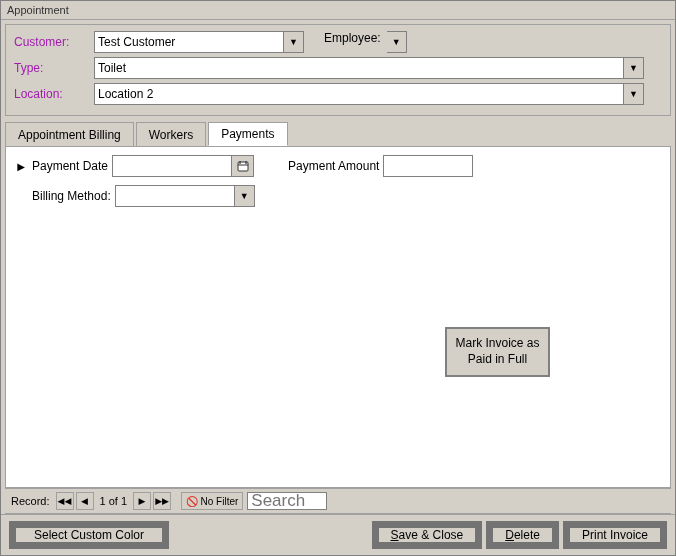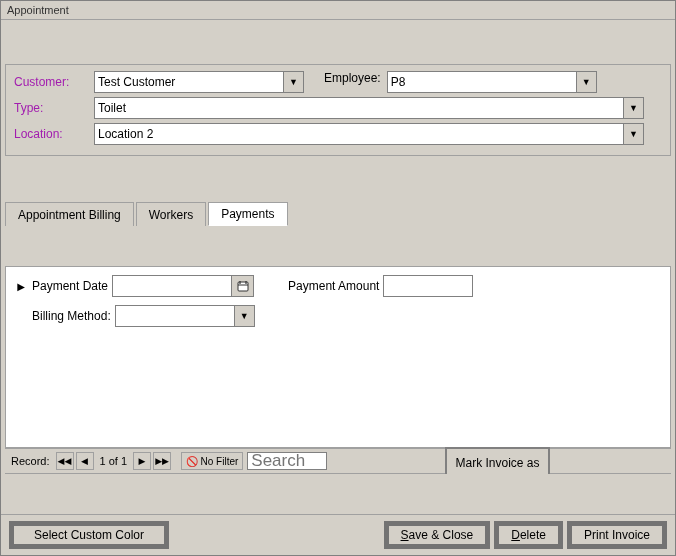--- a/index.html
+++ b/index.html
@@ -12,21 +12,20 @@
       overflow: hidden;
     }
 
     .outer-window {
       width: 676px;
       height: 556px;
       background: #d4d0c8;
       border: 1px solid #808080;
       display: flex;
       flex-direction: column;
-      gap: 40px;
     }
 
     .window-title {
       background: #d4d0c8;
       padding: 3px 6px;
       font-size: 11px;
       color: #333;
       border-bottom: 1px solid #a0a0a0;
     }
 
@@ -311,21 +310,21 @@
       padding: 6px 8px;
       display: flex;
       align-items: center;
       gap: 4px;
       border-top: 1px solid #a0a0a0;
     }
 
     .bottom-btn {
       height: 28px;
       background: #d4d0c8;
-      border: 5px solid #737373;
+      border: 7px solid #737373;
       cursor: pointer;
       font-size: 12px;
       padding: 0 12px;
       display: flex;
       align-items: center;
       justify-content: center;
     }
 
     .custom-color-btn {
       width: 160px;
@@ -354,21 +353,20 @@
   <div class="window-title">Appointment</div>
 
   <div class="form-section">
 
     <div class="form-row">
       <span class="form-label">Customer:</span>
       <input class="form-input form-input-customer" type="text" value="Test Customer" style="">
       <div class="dropdown-btn">▼</div>
       <div class="employee-section">
         <span class="employee-label">Employee:</span>
-        <input class="form-input form-input-employee" type="text" value="P8" style="">
         <div class="dropdown-btn">▼</div>
       </div>
     </div>
 
     <div class="form-row">
       <span class="form-label">Type:</span>
       <input class="form-input form-input-type" type="text" value="Toilet" style="">
       <div class="dropdown-btn">▼</div>
     </div>
 

